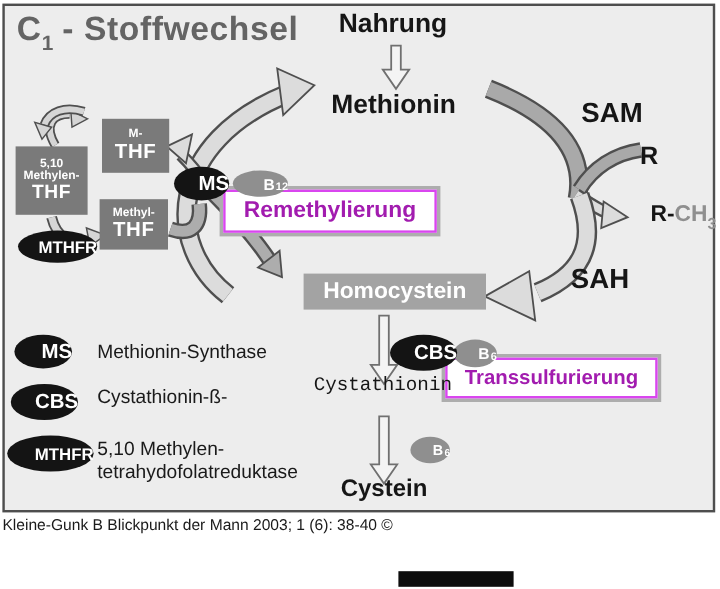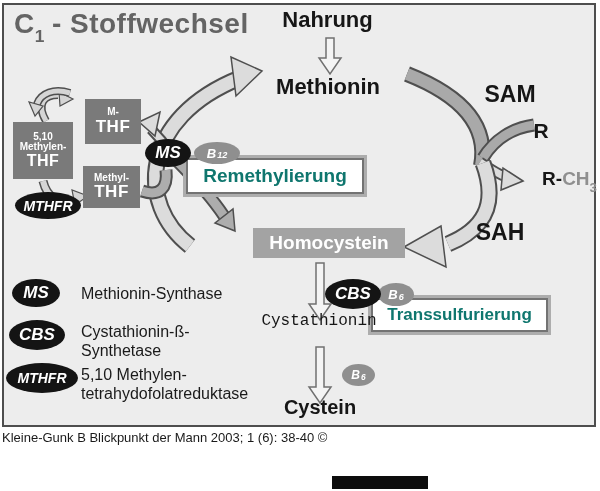--- a/index.html
+++ b/index.html
@@ -22,27 +22,27 @@
   .node{position:absolute;color:#161616;font-weight:bold;text-align:center;}
   .graybox{
     position:absolute;background:#7a7a7a;color:#ffffff;text-align:center;
     font-weight:bold;line-height:1.05;display:flex;flex-direction:column;
     justify-content:center;
   }
   .graybox .small{font-size:10px;}
   .graybox .big{font-size:17px;letter-spacing:.5px;}
   .oval{
     position:absolute;background:#141414;color:#fff;font-weight:bold;
-    border-radius:50%;display:flex;align-items:center;justify-content:center;font-style:italic;
+    border-radius:50%;display:flex;align-items:center;justify-content:flex-end;
   }
   .oval.vitamin{background:#8f8f8f;}
   .oval sub{font-size:70%;position:relative;top:2px;margin-left:1px;}
   .pathbox{
-    position:absolute;background:#ffffff;border:2px solid #737373;
-    box-shadow:0 0 0 3px #adadad;color:#0f766e;font-weight:bold;
+    position:absolute;background:#ffffff;border:2px solid #d946ef;
+    box-shadow:0 0 0 3px #adadad;color:#a21caf;font-weight:bold;
     display:flex;align-items:center;justify-content:center;
   }
   .homobox{
     position:absolute;background:#a3a3a3;color:#ffffff;font-weight:bold;
     display:flex;align-items:center;justify-content:center;font-size:19px;
   }
   .legend-label{position:absolute;color:#1a1a1a;font-size:16px;line-height:19px;}
   .caption{
     position:absolute;left:2px;top:430px;font-size:13px;color:#1a1a1a;
   }
@@ -196,21 +196,20 @@
       <span>MS</span>
     </div>
     <div class="legend-label" style="left:81px;top:284px;">
       <span>Methionin-Synthase</span>
     </div>
     <div class="oval" style="left:9px;top:320px;width:56px;height:30px;font-size:17px;">
       <span>CBS</span>
     </div>
     <div class="legend-label" style="left:81px;top:322px;">
       <div>Cystathionin-ß-</div>
-      <div>Synthetase</div>
     </div>
     <div class="oval" style="left:6px;top:363px;width:72px;height:30px;font-size:14px;">
       <span>MTHFR</span>
     </div>
     <div class="legend-label" style="left:81px;top:365px;">
       <div>5,10 Methylen-</div>
       <div>tetrahydofolatreduktase</div>
     </div>
   </div>
 

